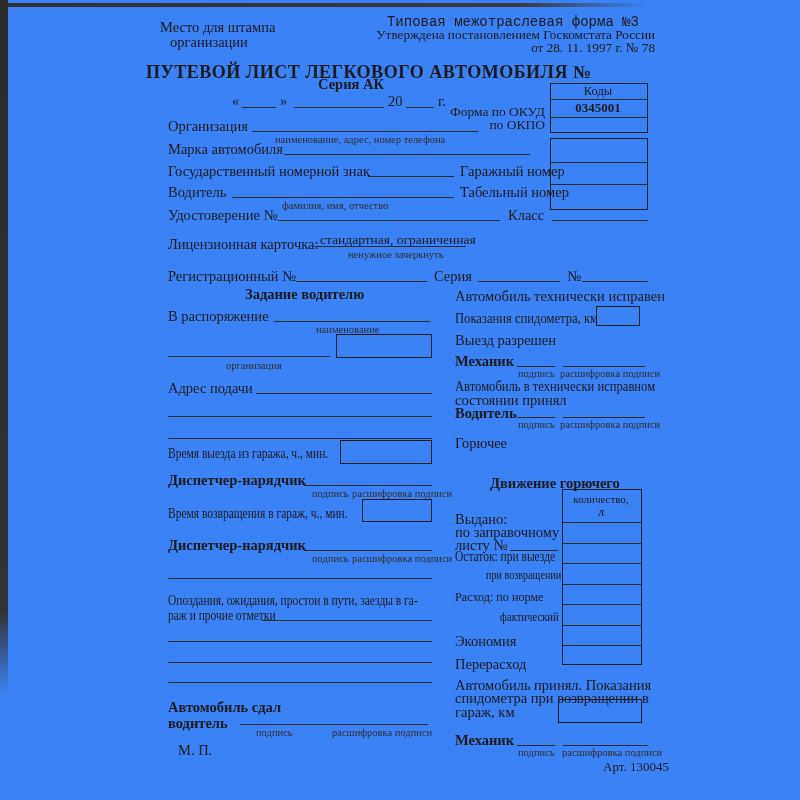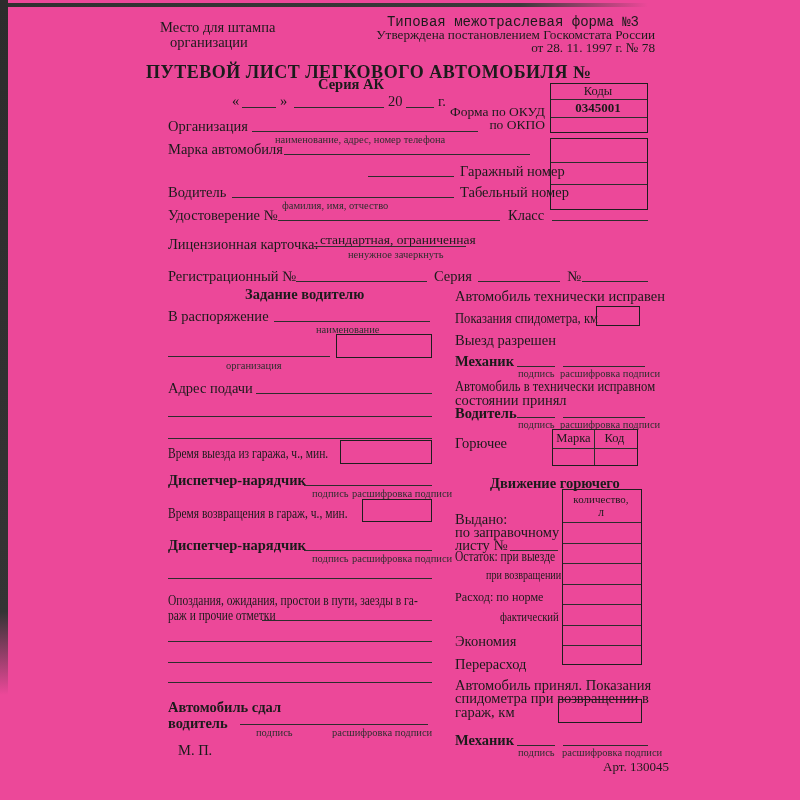--- a/index.html
+++ b/index.html
@@ -1,17 +1,17 @@
 <!DOCTYPE html>
 <html><head>
 <meta charset="utf-8">
 <style>
   html,body{margin:0;padding:0;}
   body{background:#ffffff;}
-  .page{position:relative;width:800px;height:800px;background:#ec4899;overflow:hidden;
+  .page{position:relative;width:800px;height:800px;background:#3b82f6;overflow:hidden;
         font-family:"Liberation Serif",serif;color:#1b1b1b;}
   
   .edge-left{position:absolute;left:0;top:0;width:8px;height:695px;
              background:linear-gradient(180deg,#2c2c2c 0%,#343434 88%,rgba(52,52,52,0) 100%);}
   .edge-top{position:absolute;left:8px;top:3px;width:640px;height:4px;
             background:linear-gradient(90deg,#303030 0%,#3a3a3a 80%,rgba(58,58,58,0) 100%);}
   
   .t{position:absolute;font-family:"Liberation Serif",serif;font-size:13.5px;color:#1b1b1b;
      white-space:nowrap;line-height:1.12;}
   .b{font-weight:700;}
@@ -68,20 +68,21 @@
   <div class="h" style="left:275px;top:134px;">наименование, адрес, номер телефона</div>
 
   <div class="t f14" style="left:168px;top:141px;">Марка автомобиля</div>
   <div class="ul" style="left:284px;top:154px;width:246px;"></div>
 
   <div class="bx" style="left:550px;top:138px;width:98px;height:72px;">
     <div class="hl" style="top:22.5px;"></div>
     <div class="hl" style="top:45px;"></div>
   </div>
 
+  <div class="t f14" style="left:168px;top:163px;">Государственный номерной знак</div>
   <div class="ul" style="left:368px;top:176px;width:86px;"></div>
   <div class="t f14" style="left:460px;top:163px;">Гаражный номер</div>
 
   <div class="t f14" style="left:168px;top:184px;">Водитель</div>
   <div class="ul" style="left:232px;top:197px;width:222px;"></div>
   <div class="h" style="left:282px;top:200px;">фамилия, имя, отчество</div>
   <div class="t f14" style="left:460px;top:184px;">Табельный номер</div>
 
   <div class="t f14" style="left:168px;top:207px;">Удостоверение №</div>
   <div class="ul" style="left:278px;top:220px;width:222px;"></div>
@@ -164,26 +165,20 @@
   <div class="t cx9" style="left:455px;top:379px;font-size:14px;">Автомобиль в технически исправном</div>
   <div class="t f14" style="left:455px;top:392px;">состоянии принял</div>
 
   <div class="t b f14" style="left:455px;top:405px;">Водитель</div>
   <div class="ul" style="left:517px;top:417px;width:38px;"></div>
   <div class="ul" style="left:563px;top:417px;width:82px;"></div>
   <div class="h" style="left:518px;top:419px;">подпись</div>
   <div class="h" style="left:560px;top:419px;">расшифровка подписи</div>
 
   <div class="t f14" style="left:455px;top:435px;">Горючее</div>
-  <div class="bx" style="left:552px;top:429px;width:86px;height:37px;">
-    <div class="vl" style="left:41px;"></div>
-    <div class="hl" style="top:18px;"></div>
-    <div class="t ctr" style="left:0;top:1px;width:41px;font-size:12.5px;">Марка</div>
-    <div class="t ctr" style="left:41px;top:1px;width:41px;font-size:12.5px;">Код</div>
-  </div>
 
   <div class="t b f14" style="left:490px;top:475px;">Движение горючего</div>
 
   <div class="bx" style="left:562px;top:489px;width:80px;height:176px;">
     <div class="t ctr" style="left:0;top:3px;width:76px;font-size:11px;">количество,</div>
     <div class="t ctr" style="left:0;top:16px;width:76px;font-size:11.5px;">л</div>
     <div class="hl" style="top:32px;border-top-width:1.6px;"></div>
     <div class="hl" style="top:53px;"></div>
     <div class="hl" style="top:73px;"></div>
     <div class="hl" style="top:94px;"></div>

